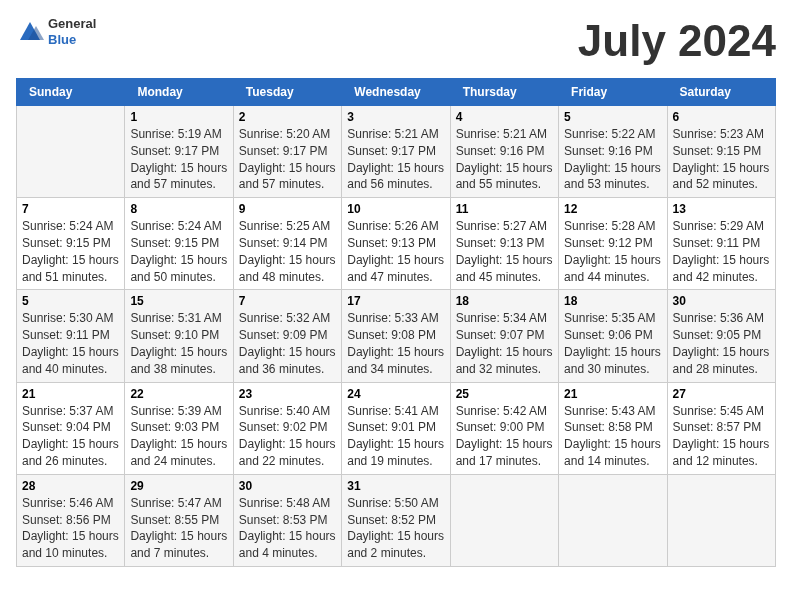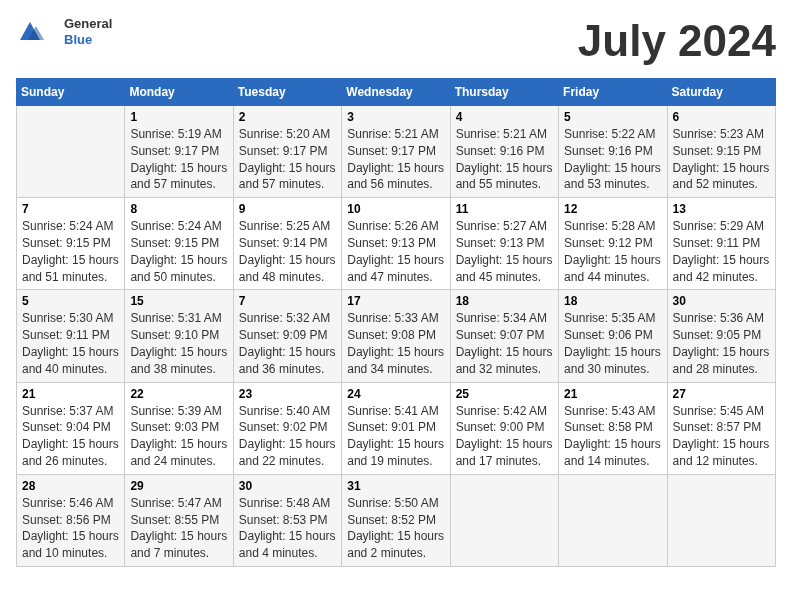--- a/index.html
+++ b/index.html
@@ -12,21 +12,21 @@
     }
     .header {
       display: flex;
       justify-content: space-between;
       align-items: flex-start;
       margin-bottom: 12px;
     }
     .logo {
       display: flex;
       align-items: center;
-      gap: 20px;
+      gap: 4px;
     }
     .logo-text {
       display: flex;
       flex-direction: column;
       font-size: 13px;
       font-weight: bold;
       line-height: 1.2;
     }
     .logo-text .general { color: #333; }
     .logo-text .blue { color: #2a6bbf; }
@@ -47,21 +47,21 @@
       color: #333;
     }
     table {
       width: 100%;
       border-collapse: collapse;
       font-size: 11px;
     }
     thead tr th {
       background-color: #2a6bbf;
       color: #fff;
-      padding: 6px 4px;
+      padding: 6px 12px;
       text-align: left;
       font-size: 12px;
       font-weight: bold;
       border: 1px solid #2a6bbf;
     }
     tbody tr td {
       border: 1px solid #ccc;
       padding: 4px 5px;
       vertical-align: top;
       width: 14.28%;

